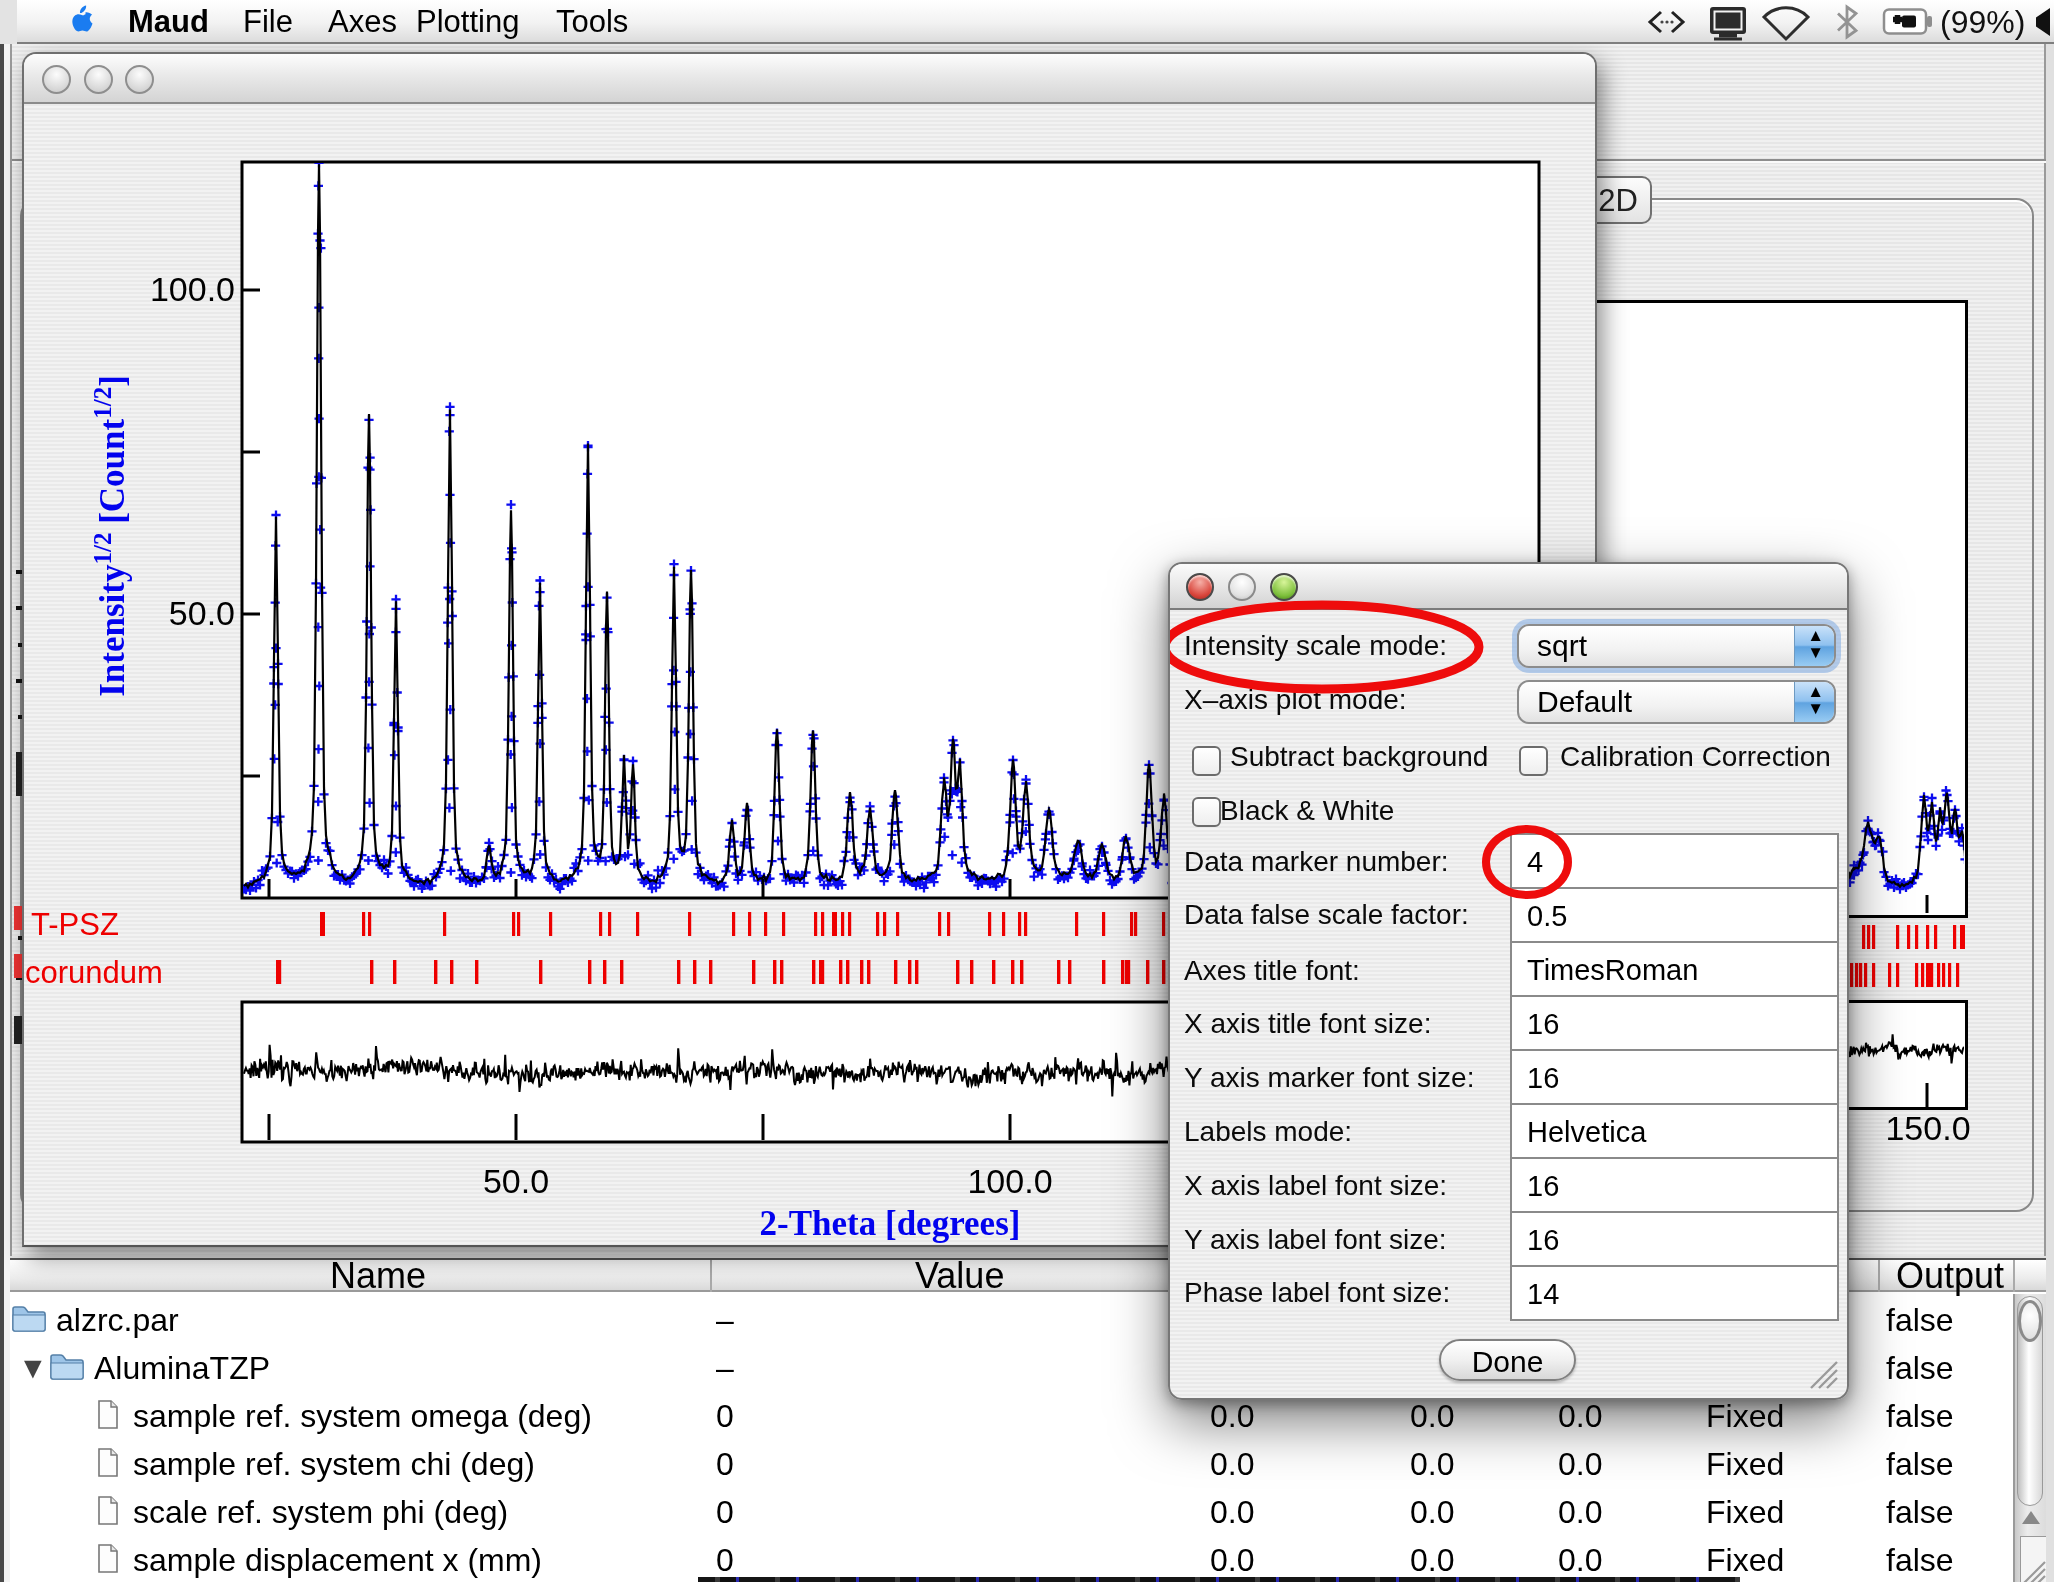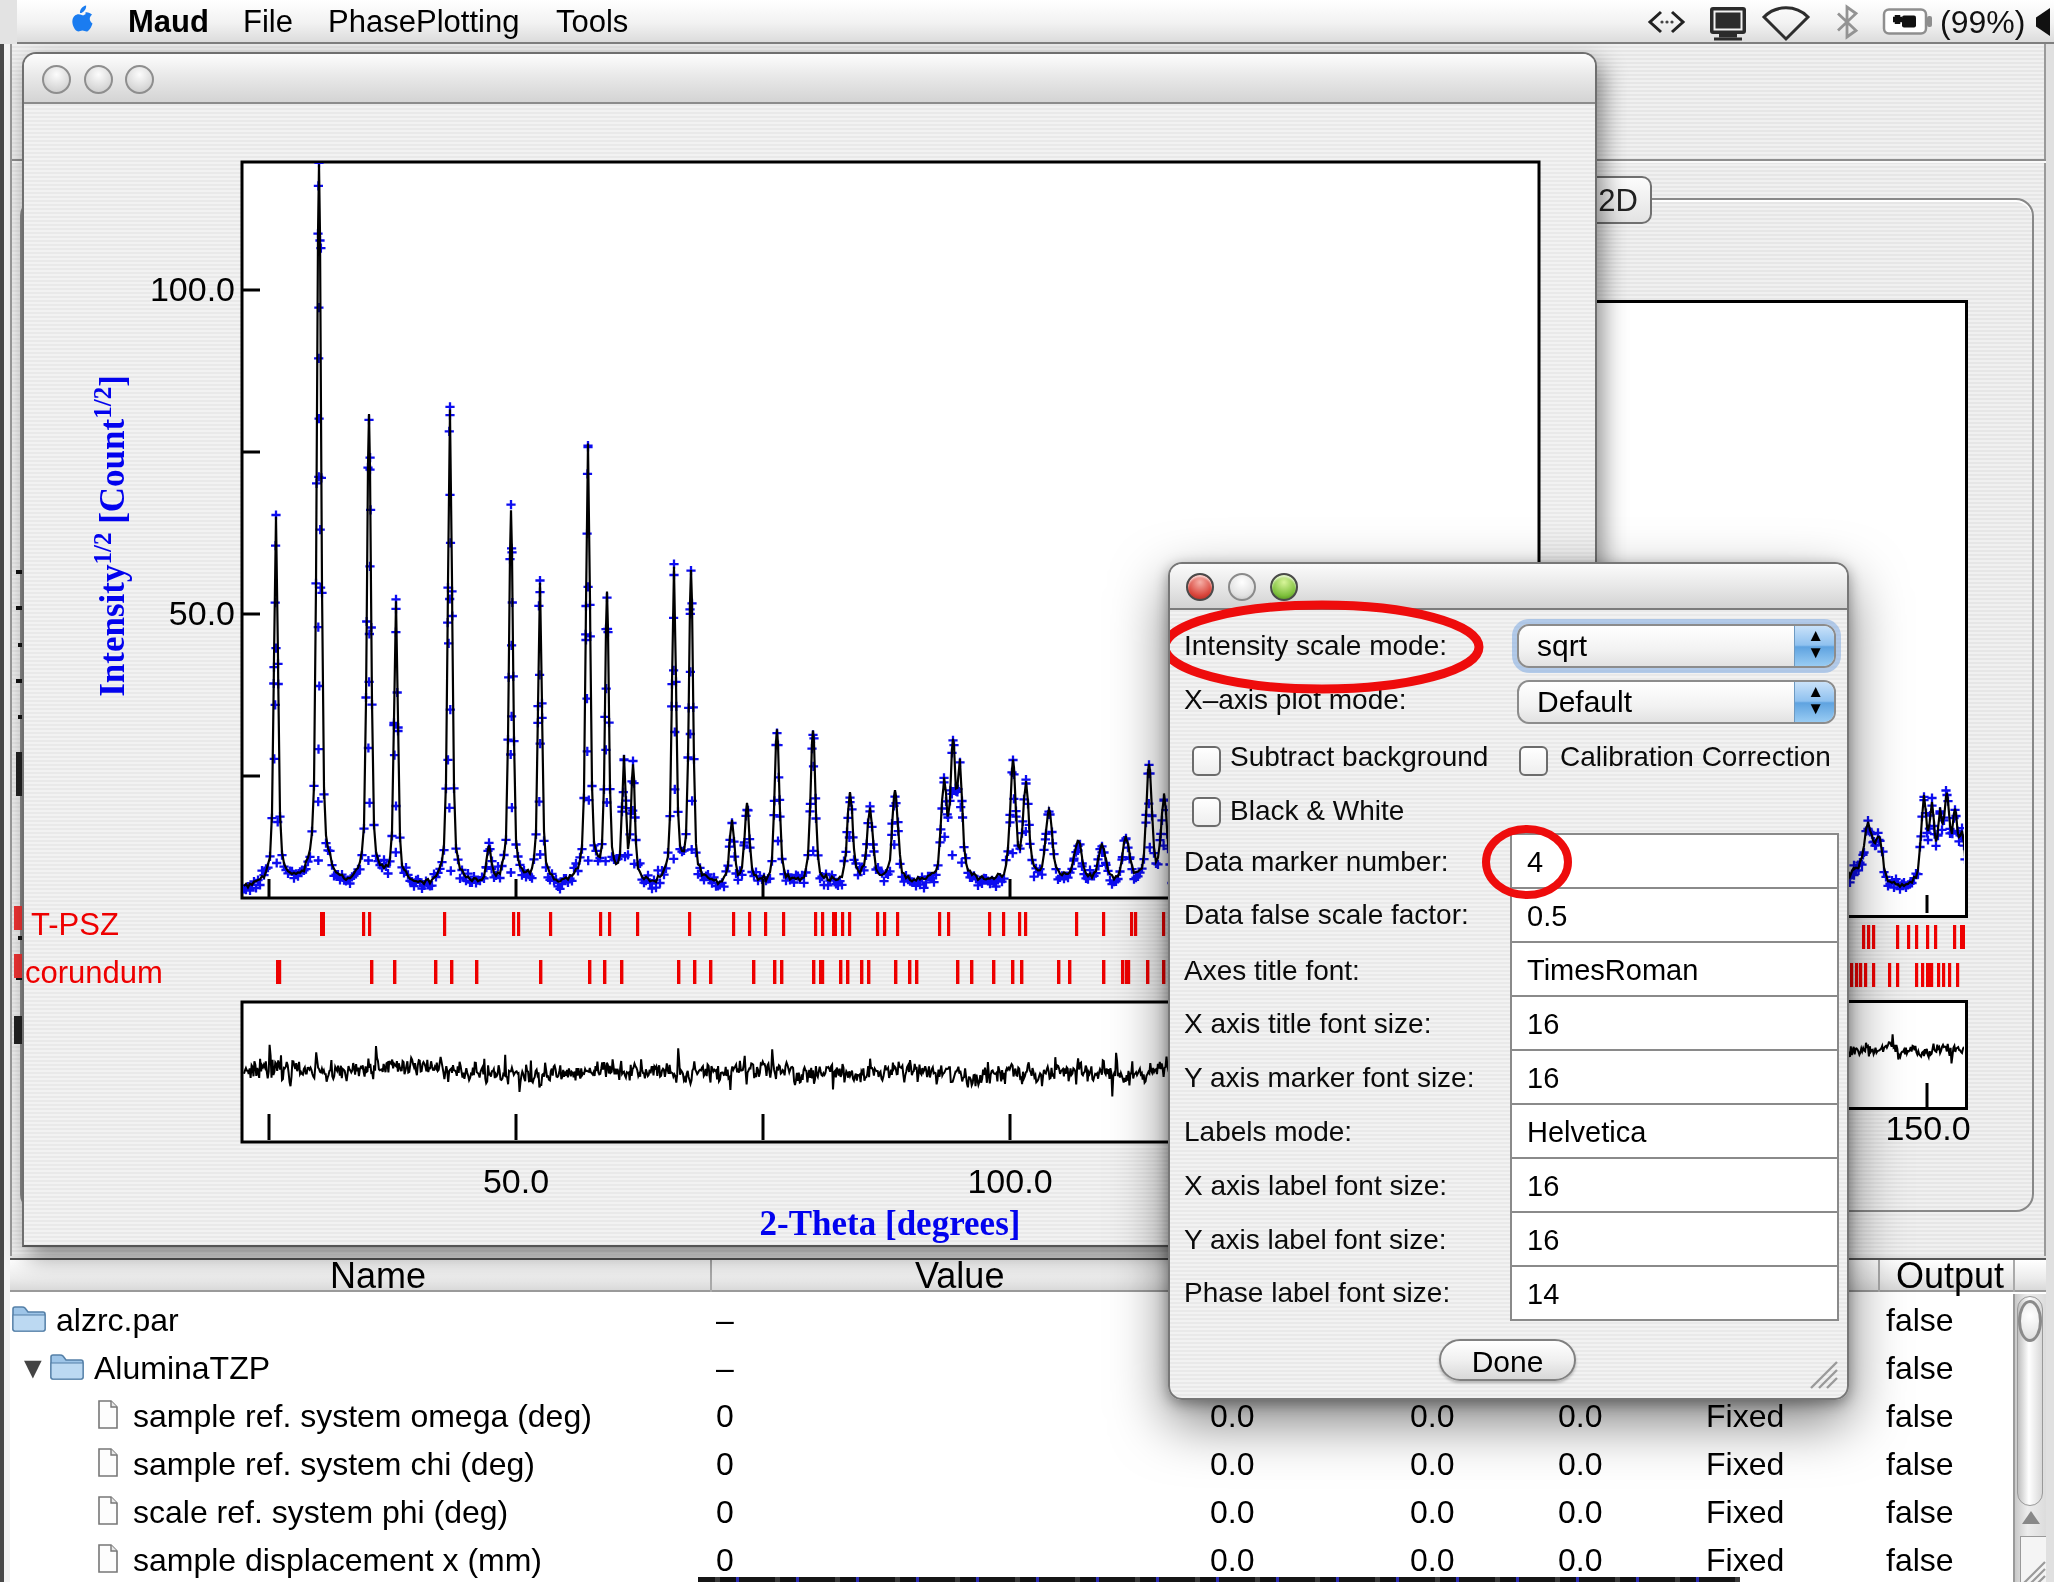--- a/index.html
+++ b/index.html
@@ -238,21 +238,21 @@
         <div class="arrows">▲<br>▼</div>
       </div></div>
   <div class="popup" style="top:116px">Default<div class="popcap">
         <div class="arrows">▲<br>▼</div>
       </div></div>
   <div class="cb" style="left:22px;top:182px"></div>
     <div class="cblab" style="left:60px;top:177px">Subtract background</div>
   <div class="cb" style="left:349px;top:182px"></div>
     <div class="cblab" style="left:390px;top:177px">Calibration Correction</div>
   <div class="cb" style="left:22px;top:233px"></div>
-    <div class="cblab" style="left:60px;top:231px">Black &amp; White</div>
+    <div class="cblab" style="left:50px;top:231px">Black &amp; White</div>
   <div class="dlabel" style="top:282px">Data marker number:</div>
   <div class="dlabel" style="top:335px">Data false scale factor:</div>
   <div class="dlabel" style="top:391px">Axes title font:</div>
   <div class="dlabel" style="top:444px">X axis title font size:</div>
   <div class="dlabel" style="top:498px">Y axis marker font size:</div>
   <div class="dlabel" style="top:552px">Labels mode:</div>
   <div class="dlabel" style="top:606px">X axis label font size:</div>
   <div class="dlabel" style="top:660px">Y axis label font size:</div>
   <div class="dlabel" style="top:713px">Phase label font size:</div>
   <div class="abs" style="left:340px;top:271px;width:329px">
@@ -276,21 +276,21 @@
   </svg>
 </div>
 
 <div id="menubar" class="abs">
   <svg width="40" height="44" viewBox="0 0 40 44" style="position:absolute;left:44px;top:0">
 <path d="M24.5 12.2c2.6-0.3 5 0.9 6.6 2.6-3.2 2.1-3.1 6.2 0.4 8.6-0.8 2.6-2.4 5.9-4.5 7.6-1.8 1.4-3.4-0.4-5.6-0.4-2.2 0-3.5 1.8-5.5 0.5-3.1-2.2-5.2-7.5-4.4-11.4 0.7-3.4 3.4-5.6 6.2-5.5 1.7 0 3.3 1.1 4.4 1.1 1 0 1.6-0.9 2.4-1.1z" fill="#1a7cf0"></path>
 <path d="M23.5 10.5c1.1-1.3 1.9-3.2 1.6-5-1.7 0.2-3.5 1.3-4.6 2.7-1 1.2-1.8 3.1-1.5 4.9 1.8 0.1 3.4-1.2 4.5-2.6z" fill="#1a7cf0"></path>
 </svg>
   <div class="mi" style="left:111px;font-weight:bold">Maud</div>
   <div class="mi" style="left:226px">File</div>
-  <div class="mi" style="left:311px">Phase</div>
+  <div class="mi" style="left:311px">Axes</div>
   <div class="mi" style="left:399px">Plotting</div>
   <div class="mi" style="left:539px">Tools</div>
   <svg width="430" height="44" viewBox="0 0 430 44" style="position:absolute;left:1624px;top:0">
 <g stroke="#222" stroke-width="3" fill="none">
 <path d="M20 12 L9 22 L20 32 M31 12 L42 22 L31 32"></path>
 </g>
 <circle cx="21" cy="22" r="1.6" fill="#444" stroke="none"></circle>
       <circle cx="26" cy="22" r="1.6" fill="#444" stroke="none"></circle>
       <circle cx="31" cy="22" r="1.6" fill="#444" stroke="none"></circle>
 <g>

